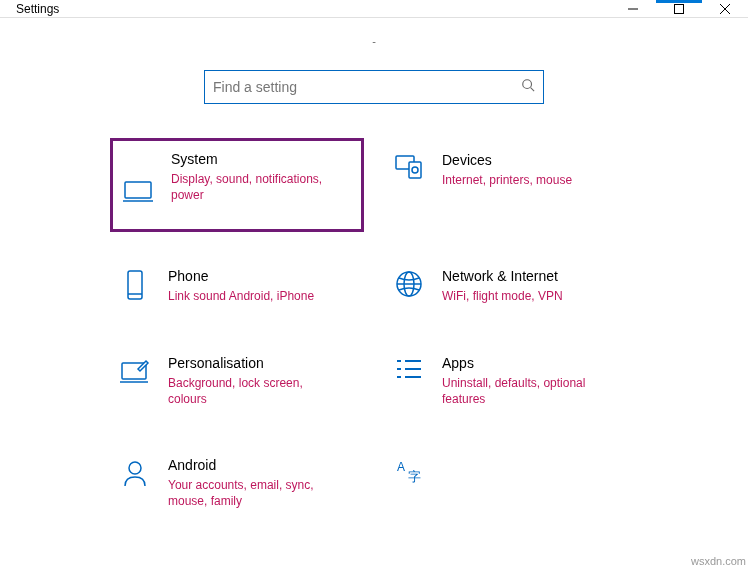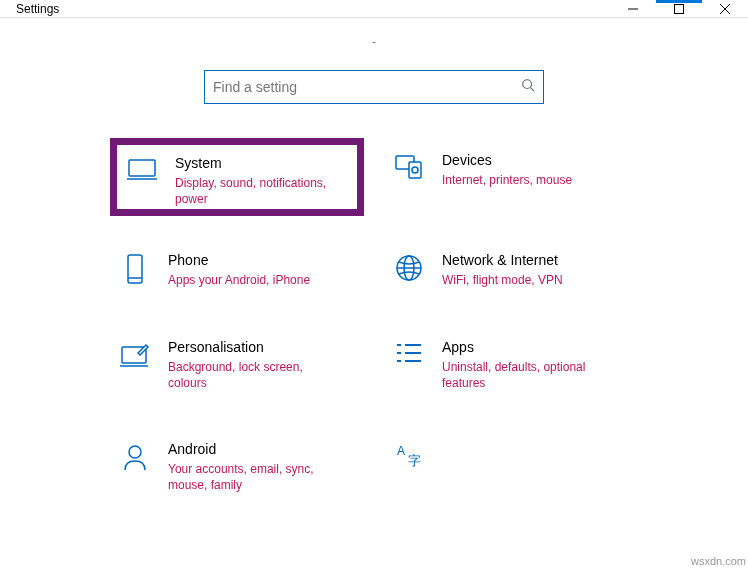--- a/index.html
+++ b/index.html
@@ -72,24 +72,25 @@
       column-gap: 20px;
       row-gap: 38px;
       padding: 28px 110px 0 110px;
     }
     .tile {
       display: flex;
       align-items: flex-start;
       padding: 6px 6px 6px 6px;
     }
     .tile.highlight {
-      border: 7px solid #701a75;
-      padding: 10px 6px 2px 6px;
+      border: 3px solid #701a75;
+      padding: 10px 6px 26px 6px;
       margin-top: -8px;
       margin-bottom: -8px;
+      align-items: flex-end;
     }
     .tile-icon {
       width: 38px;
       flex: 0 0 38px;
       display: flex;
       justify-content: center;
       padding-top: 2px;
       color: #0067c0;
     }
     .tile-text { padding-left: 14px; }
@@ -193,21 +194,21 @@
 
   <div class="tile">
     <div class="tile-icon">
       <svg width="20" height="30" viewBox="0 0 20 30" fill="none" stroke="currentColor" stroke-width="1.5">
           <rect x="3" y="1" width="14" height="28" rx="2"></rect>
           <line x1="3" y1="24" x2="17" y2="24"></line>
         </svg>
     </div>
     <div class="tile-text">
       <div class="tile-title">Phone</div>
-      <div class="tile-desc">Apps your Android, iPhone</div>
+      <div class="tile-desc">Link sound Android, iPhone</div>
     </div>
   </div>
 
   <div class="tile">
     <div class="tile-icon">
       <svg width="28" height="28" viewBox="0 0 28 28" fill="none" stroke="currentColor" stroke-width="1.5">
           <circle cx="14" cy="14" r="12"></circle>
           <ellipse cx="14" cy="14" rx="5" ry="12"></ellipse>
           <line x1="2" y1="14" x2="26" y2="14"></line>
           <path d="M4 8 Q14 12 24 8"></path>

